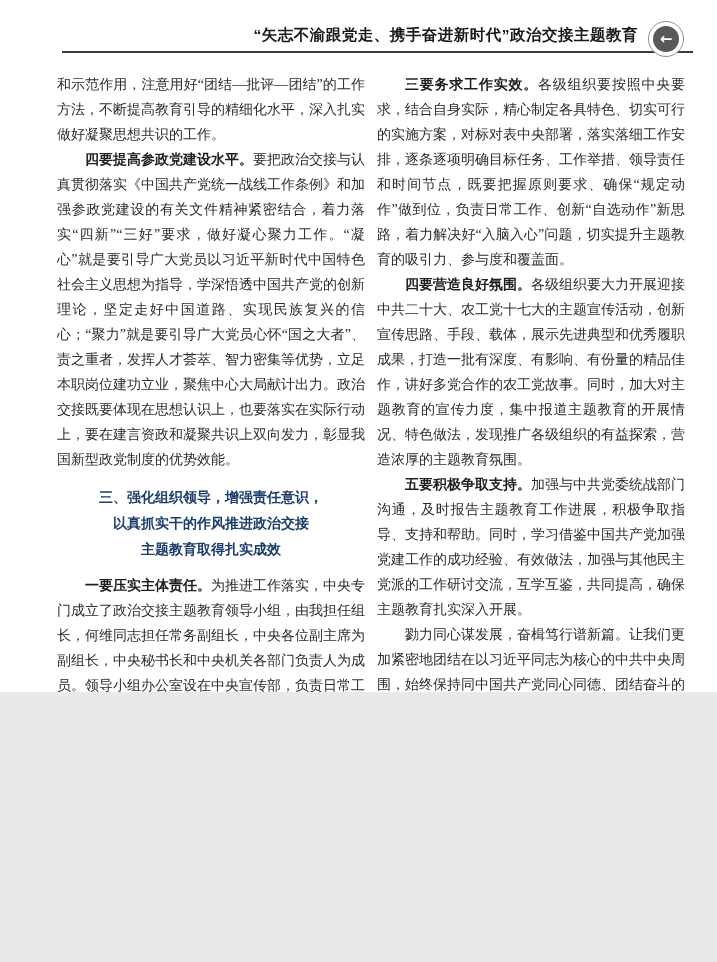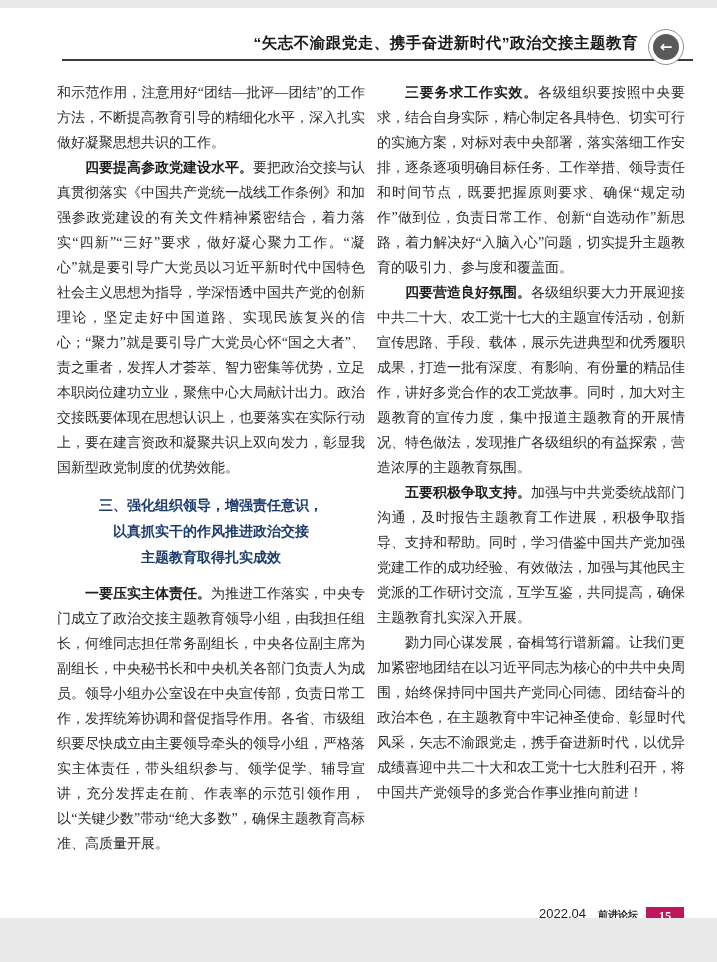--- a/index.html
+++ b/index.html
@@ -1,20 +1,20 @@
 <!DOCTYPE html>
 <html><head>
 <meta charset="utf-8">
 <style>
   html,body{margin:0;padding:0;background:#e9e9e9;}
   .page{
     position:relative;
-    width:717px;height:910px;
+    width:717px;height:692px;
     background:#ffffff;
-    margin:8px auto;
+    margin:0 auto;
     overflow:hidden;
     font-family:"Liberation Serif","DejaVu Serif",serif;
     color:#2b2b2b;
   }
   
   .header-title{
     position:absolute;top:25px;right:79px;
     font-family:"Liberation Sans","DejaVu Sans",sans-serif;
     font-weight:bold;font-size:15.5px;color:#1a1a1a;
     letter-spacing:0.5px;white-space:nowrap;

